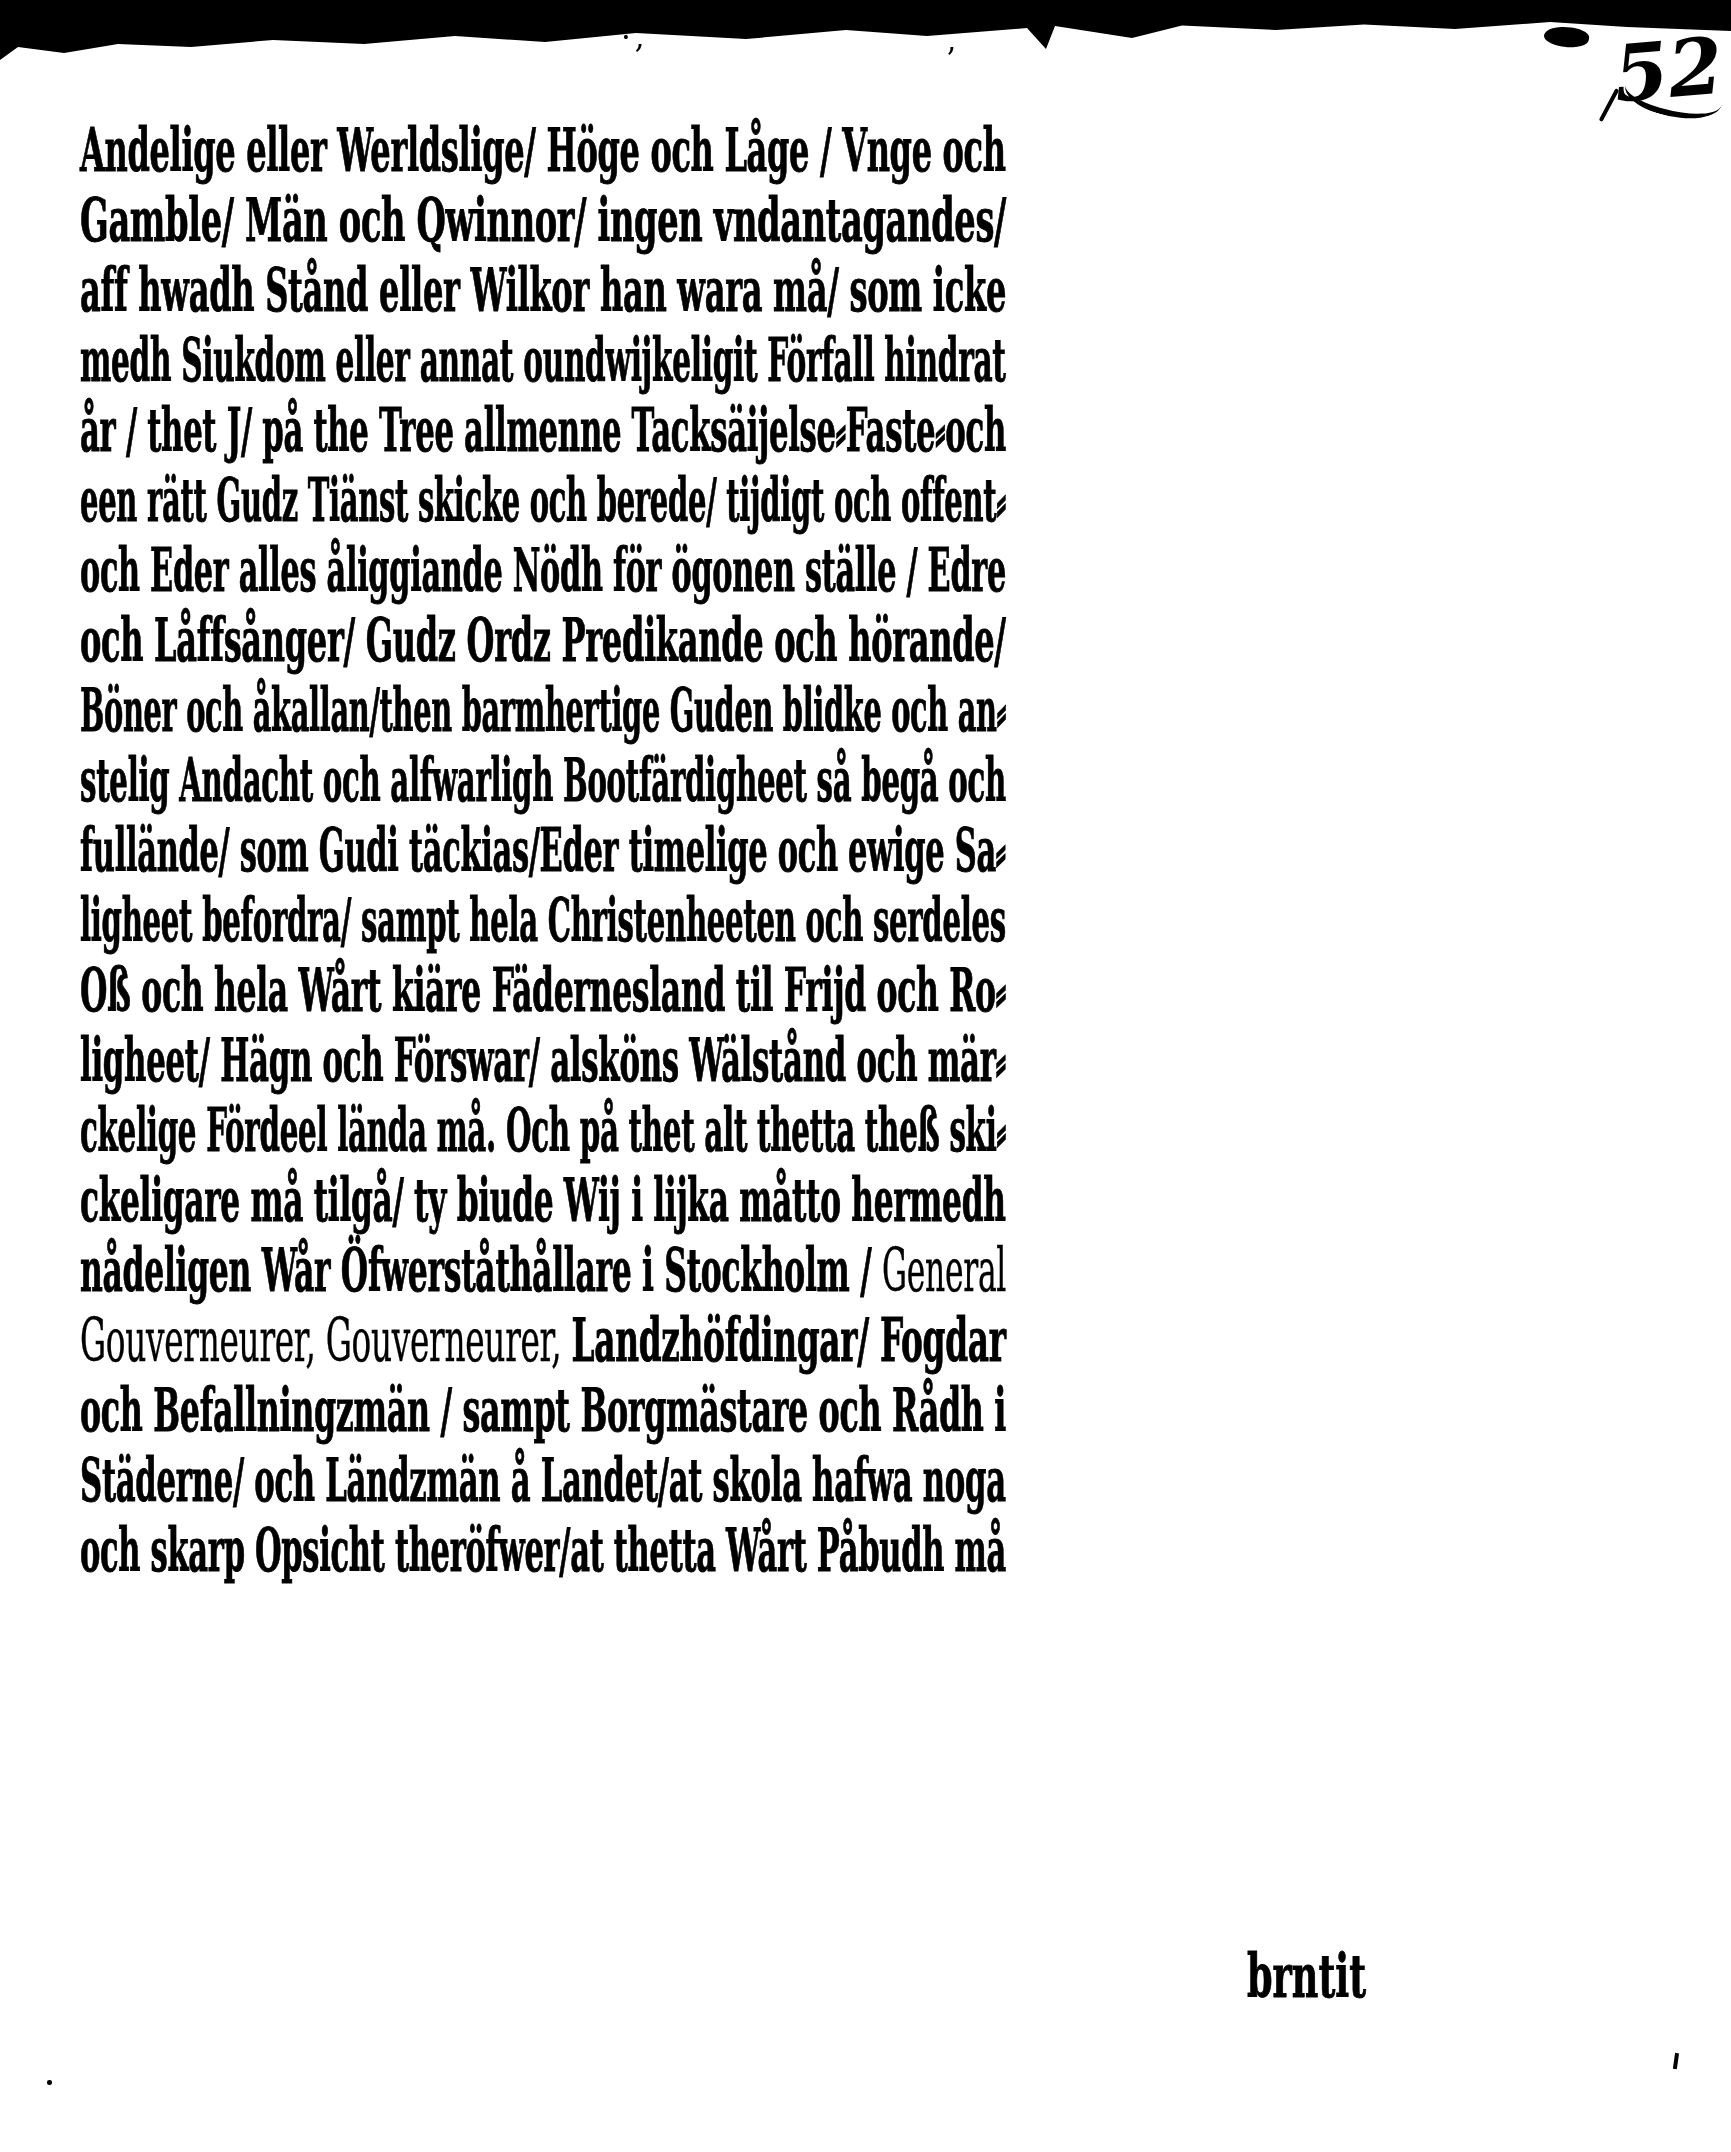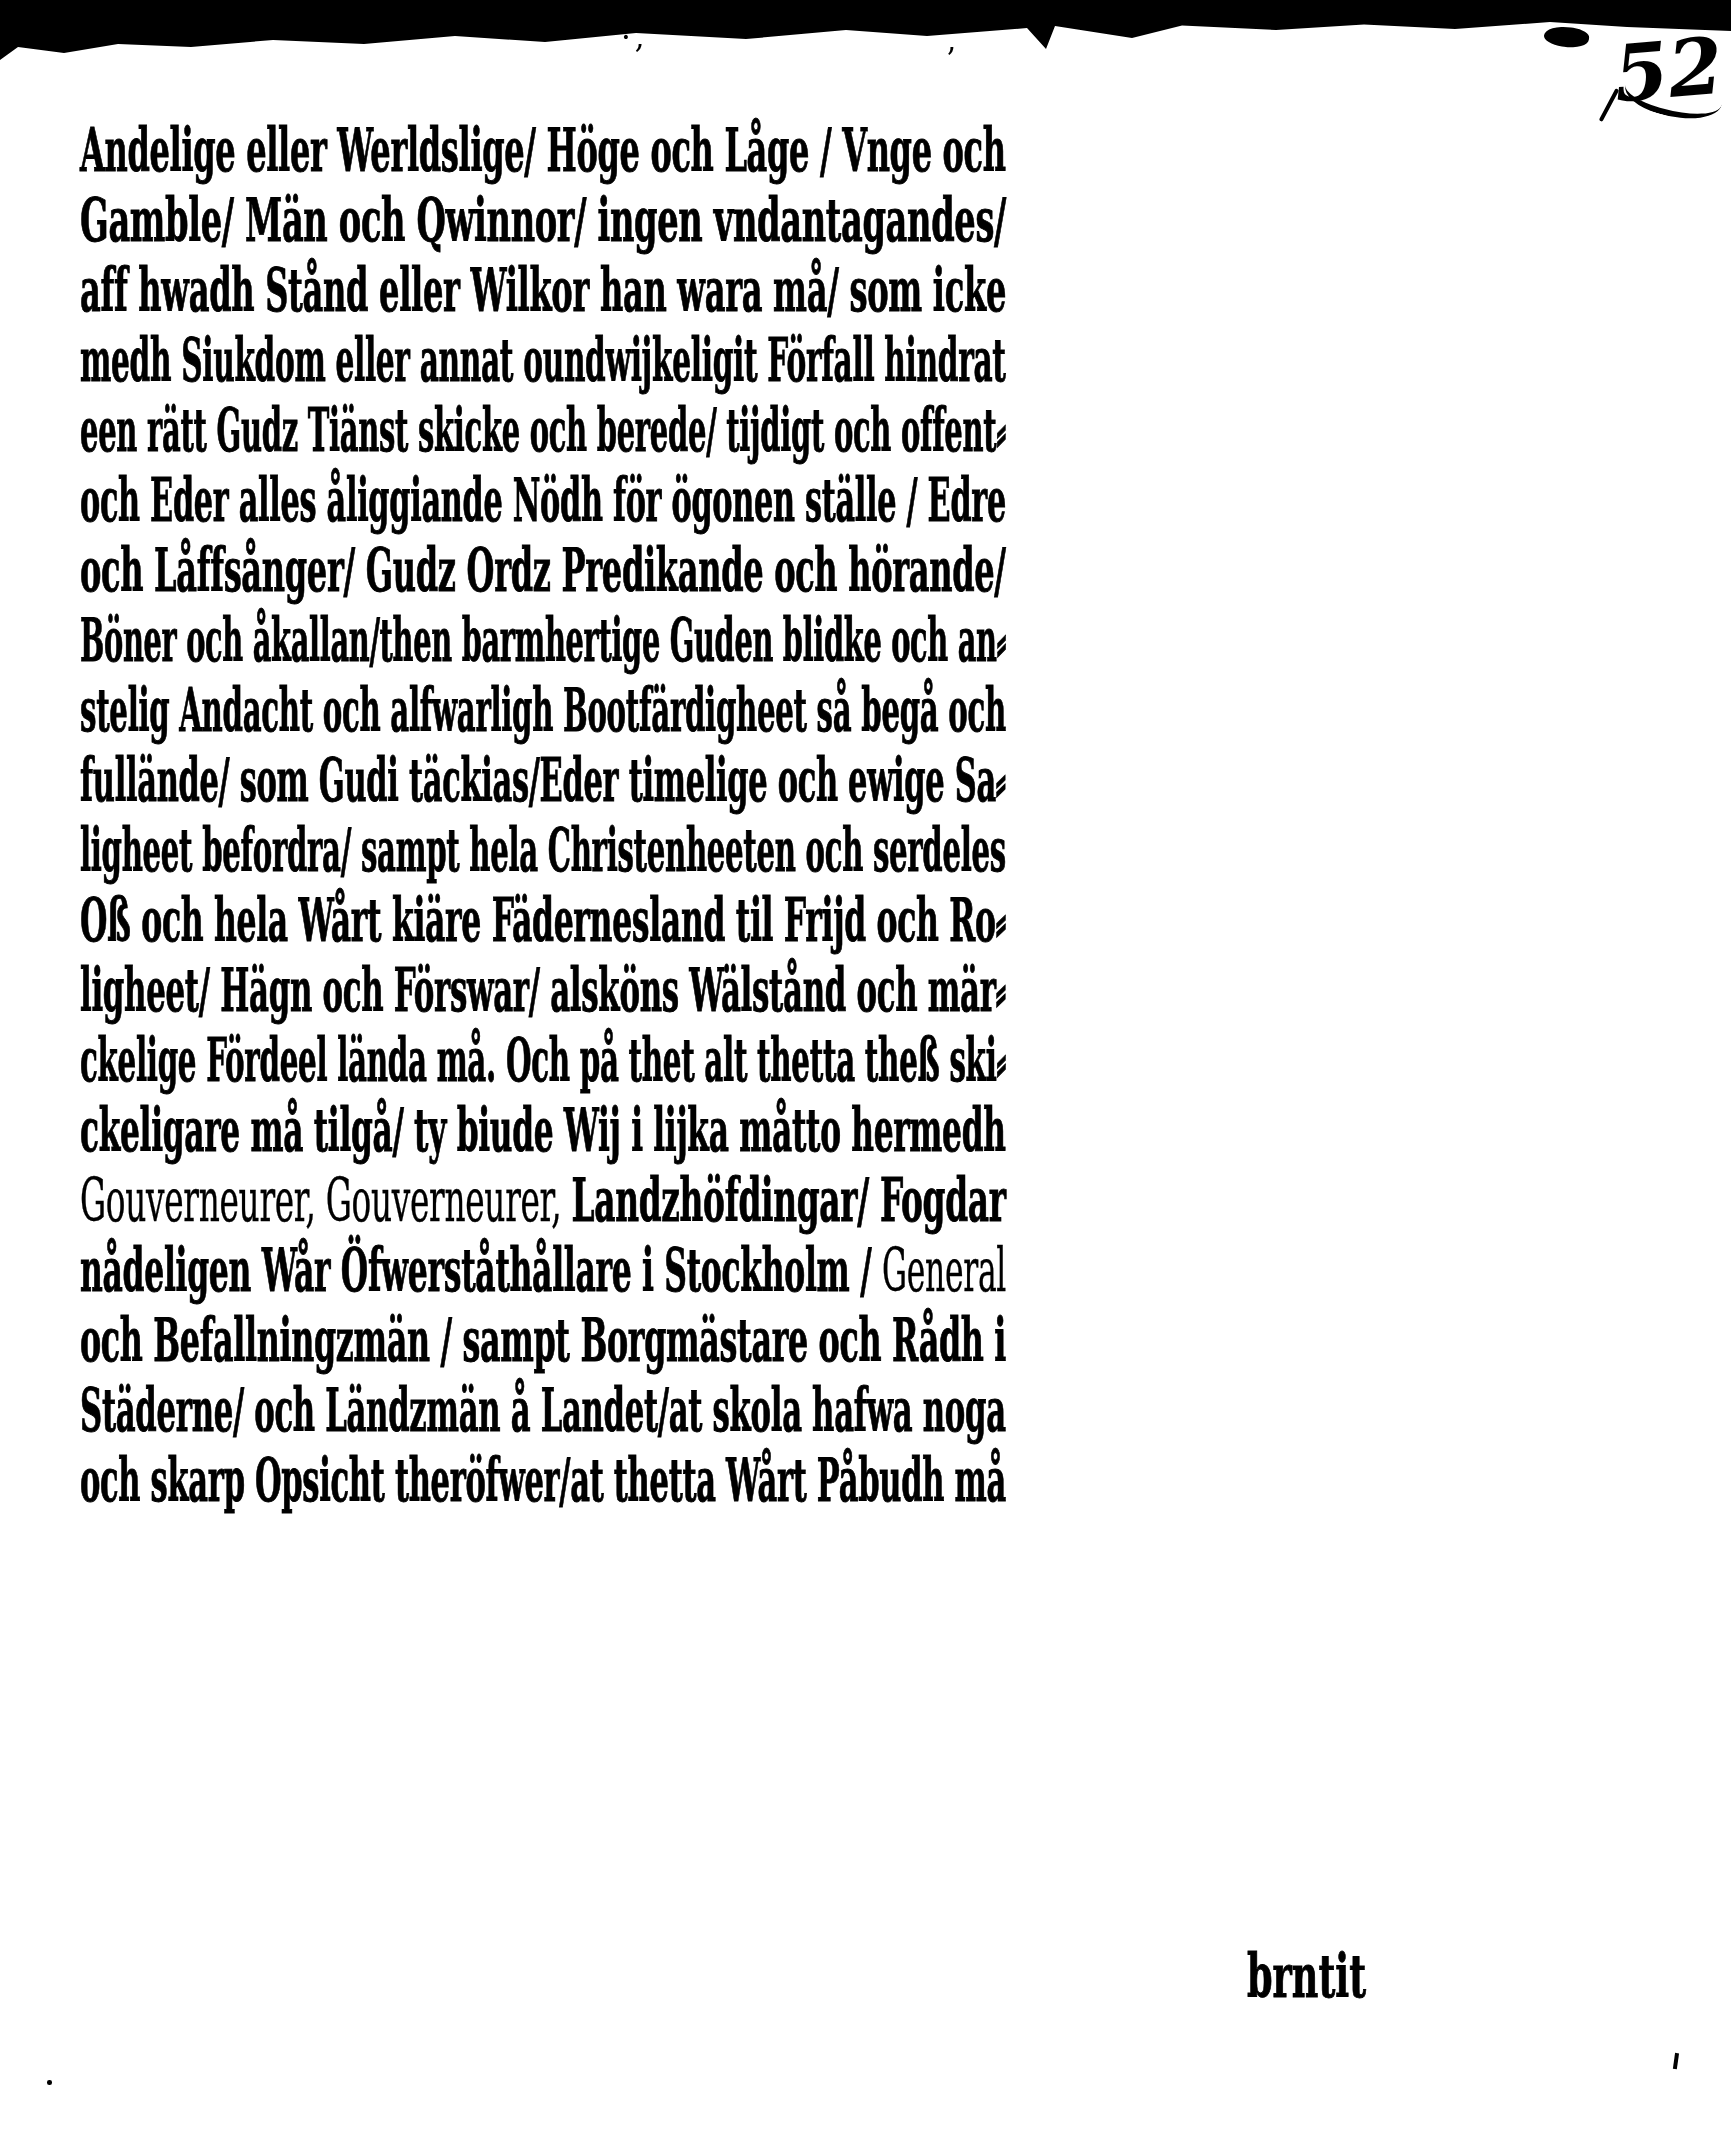--- a/index.html
+++ b/index.html
@@ -67,33 +67,34 @@
   <div class="pn-tail"></div>
 
   <span class="speck speck-1">·‚</span>
   <span class="speck speck-2">’</span>
 
   <div class="text-block" id="lines">
       <div class="line"><span class="line-text" style="transform: scaleX(0.542553);"><span class="run fraktur">Andelige eller Werldslige/ Höge och Låge / Vnge och</span></span></div>
       <div class="line"><span class="line-text" style="transform: scaleX(0.569832);"><span class="run fraktur">Gamble/ Män och Qwinnor/ ingen vndantagandes/</span></span></div>
       <div class="line"><span class="line-text" style="transform: scaleX(0.54429);"><span class="run fraktur">aff hwadh Stånd eller Wilkor han wara må/ som icke</span></span></div>
       <div class="line"><span class="line-text" style="transform: scaleX(0.501475);"><span class="run fraktur">medh Siukdom eller annat oundwijkeligit Förfall hindrat</span></span></div>
+      <div class="line"><span class="line-text" style="transform: scaleX(0.52094);"><span class="run fraktur">år / thet J/ på the Tree allmenne Tacksäijelse⸗Faste⸗och</span></span></div>
       <div class="line"><span class="line-text" style="transform: scaleX(0.491566);"><span class="run fraktur">een rätt Gudz Tiänst skicke och berede/ tijdigt och offent⸗</span></span></div>
       <div class="line"><span class="line-text" style="transform: scaleX(0.514113);"><span class="run fraktur">och Eder alles åliggiande Nödh för ögonen ställe / Edre</span></span></div>
       <div class="line"><span class="line-text" style="transform: scaleX(0.543131);"><span class="run fraktur">och Låffsånger/ Gudz Ordz Predikande och hörande/</span></span></div>
       <div class="line"><span class="line-text" style="transform: scaleX(0.487805);"><span class="run fraktur">Böner och åkallan/then barmhertige Guden blidke och an⸗</span></span></div>
       <div class="line"><span class="line-text" style="transform: scaleX(0.494905);"><span class="run fraktur">stelig Andacht och alfwarligh Bootfärdigheet så begå och</span></span></div>
       <div class="line"><span class="line-text" style="transform: scaleX(0.516456);"><span class="run fraktur">fullände/ som Gudi täckias/Eder timelige och ewige Sa⸗</span></span></div>
       <div class="line"><span class="line-text" style="transform: scaleX(0.494186);"><span class="run fraktur">ligheet befordra/ sampt hela Christenheeten och serdeles</span></span></div>
       <div class="line"><span class="line-text" style="transform: scaleX(0.532915);"><span class="run fraktur">Oß och hela Wårt kiäre Fädernesland til Frijd och Ro⸗</span></span></div>
       <div class="line"><span class="line-text" style="transform: scaleX(0.522809);"><span class="run fraktur">ligheet/ Hägn och Förswar/ alsköns Wälstånd och mär⸗</span></span></div>
       <div class="line"><span class="line-text" style="transform: scaleX(0.497076);"><span class="run fraktur">ckelige Fördeel lända må. Och på thet alt thetta theß ski⸗</span></span></div>
       <div class="line"><span class="line-text" style="transform: scaleX(0.529595);"><span class="run fraktur">ckeligare må tilgå/ ty biude Wij i lijka måtto hermedh</span></span></div>
+      <div class="line"><span class="line-text" style="transform: scaleX(0.532637);"><span class="run fraktur">nådeligen Wår Öfwerståthållare i Stockholm / </span><span class="run antiqua">General</span></span></div>
       <div class="line"><span class="line-text" style="transform: scaleX(0.555858);"><span class="run antiqua">Gouverneurer, Gouverneurer, </span><span class="run fraktur">Landzhöfdingar/ Fogdar</span></span></div>
-      <div class="line"><span class="line-text" style="transform: scaleX(0.532637);"><span class="run fraktur">nådeligen Wår Öfwerståthållare i Stockholm / </span><span class="run antiqua">General</span></span></div>
       <div class="line"><span class="line-text" style="transform: scaleX(0.537691);"><span class="run fraktur">och Befallningzmän / sampt Borgmästare och Rådh i</span></span></div>
       <div class="line"><span class="line-text" style="transform: scaleX(0.520674);"><span class="run fraktur">Städerne/ och Ländzmän å Landet/at skola hafwa noga</span></span></div>
       <div class="line"><span class="line-text" style="transform: scaleX(0.517766);"><span class="run fraktur">och skarp Opsicht theröfwer/at thetta Wårt Påbudh må</span></span></div>
     </div>
 
   <div class="catchword">brntit</div>
 
   <div class="tick-br"></div>
   <div class="dot-bl"></div>
 

